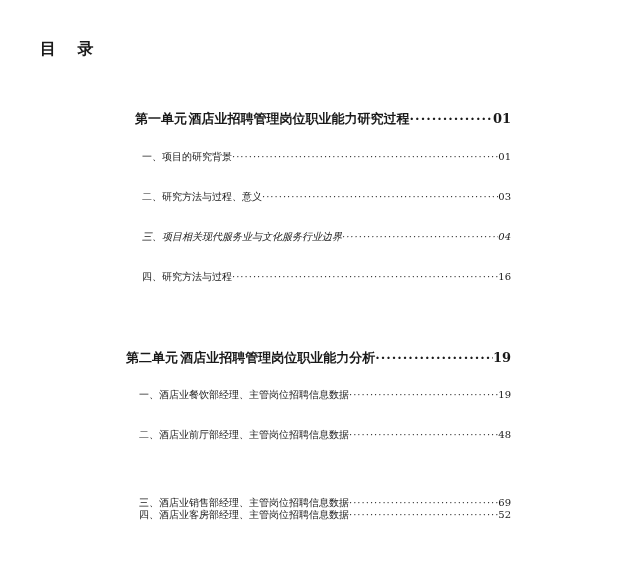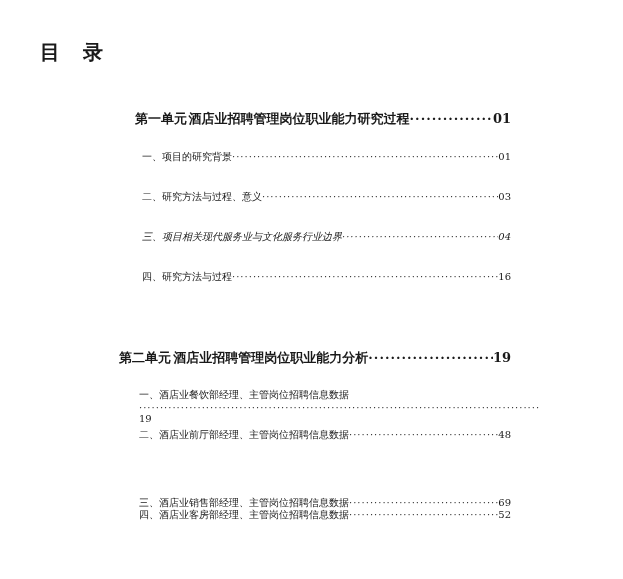--- a/index.html
+++ b/index.html
@@ -1,18 +1,18 @@
 <!DOCTYPE html>
 <html><head>
 <meta charset="utf-8">
 <style>
   html, body { margin: 0; padding: 0; background: #ffffff; }
   body { width: 623px; height: 579px; position: relative; overflow: hidden;
          font-family: "DejaVu Serif", "Liberation Serif", serif; color: #1a1a1a; }
-  .title { position: absolute; left: 40px; top: 39px; font-size: 20px; font-weight: bold;
+  .title { position: absolute; left: 40px; top: 39px; font-size: 16px; font-weight: bold;
            letter-spacing: 8px; font-family: "DejaVu Sans", sans-serif; }
   .row { position: absolute; right: 112px; display: flex; align-items: baseline;
          font-size: 10px; white-space: nowrap; }
   .row .label { flex: 0 0 auto; }
   .row .dots { flex: 1 1 auto; overflow: hidden; letter-spacing: 1px; }
   .row .dots::before { content: "································································································"; }
   .row .page { flex: 0 0 auto; }
   .unit { font-weight: bold; font-size: 13px; }
   .unit .label { letter-spacing: 0; }
   .gap { display: inline-block; width: 10px; }
@@ -43,28 +43,28 @@
   <span class="label">三、项目相关现代服务业与文化服务行业边界</span>
   <span class="dots"></span>
   <span class="page">04</span>
 </div>
 <div class="row" style="left:142px; top:270px;">
   <span class="label">四、研究方法与过程</span>
   <span class="dots"></span>
   <span class="page">16</span>
 </div>
 
-<div class="row unit" style="left:119px; top:349px;">
+<div class="row unit" style="left:126px; top:349px;">
   <span class="label">第二单元</span>
   <span class="gap"></span>
   <span class="label">酒店业招聘管理岗位职业能力分析</span>
   <span class="dots"></span>
   <span class="page">19</span>
 </div>
-<div class="row" style="left:139px; top:388px;flex-direction:column;">
+<div class="row" style="left:139px; top:388px;">
   <span class="label">一、酒店业餐饮部经理、主管岗位招聘信息数据</span>
   <span class="dots"></span>
   <span class="page">19</span>
 </div>
 <div class="row" style="left:139px; top:428px;">
   <span class="label">二、酒店业前厅部经理、主管岗位招聘信息数据</span>
   <span class="dots"></span>
   <span class="page">48</span>
 </div>
 <div class="row" style="left:139px; top:496px;">

